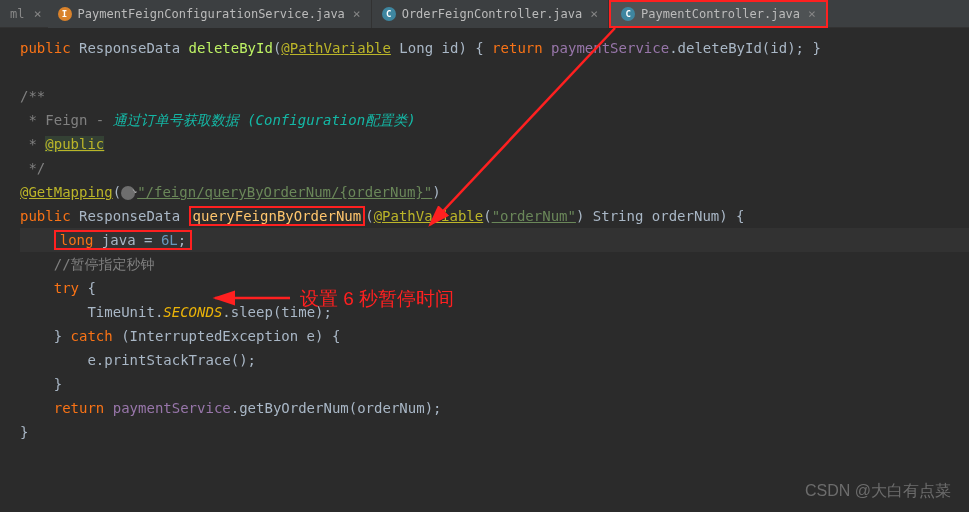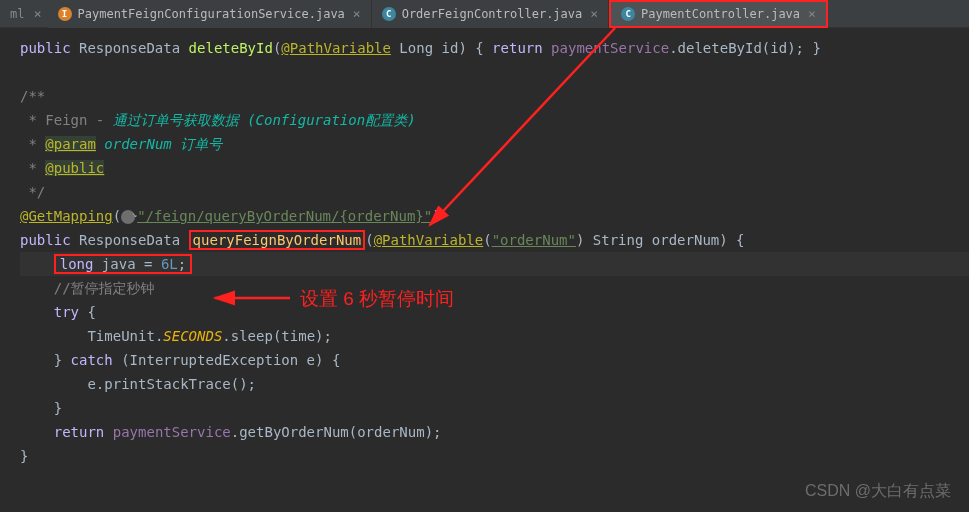--- a/index.html
+++ b/index.html
@@ -48,21 +48,21 @@
 .tab-close { color: #888; font-size: 13px; margin-left: 2px; }
 .tab-ml { color: #888; font-size: 12px; padding: 0 6px; }
 .tab-highlight { border: 2px solid #ff2020; }
 .editor {
   padding: 8px 0 0 20px;
   color: #a9b7c6;
   line-height: 24px;
   position: relative;
 }
 .line { white-space: pre; }
-.kw { color: #c4b5fd; }
+.kw { color: #f97316; }
 .method-decl { color: #bef264; }
 .anno { color: #bbb529; text-decoration: underline; }
 .anno-u { color: #bbb529; text-decoration: underline; background: #344134; }
 .str-u { color: #6a8759; text-decoration: underline; }
 .num { color: #6897bb; }
 .comment { color: #808080; }
 .comment-it { color: #14b8a6; font-style: italic; }
 .static-italic { color: #eab308; font-style: italic; }
 .field { color: #9876aa; }
 .red-box { border: 2px solid #ff2020; padding: 0 2px; color: #ffc66d; }
@@ -116,21 +116,20 @@
     <span>PaymentController.java</span>
     <span class="tab-close">×</span>
   </div>
 </div>
 
 <div class="editor">
 <div class="line"><span class="kw">public</span> <span>ResponseData</span> <span class="method-decl">deleteById</span>(<span class="anno">@PathVariable</span> <span>Long</span> <span>id</span>) { <span class="kw">return</span> <span class="field">paymentService</span><span>.deleteById(</span><span>id</span><span>); }</span></div>
 <div class="line">&nbsp;</div>
 <div class="line comment">/**</div>
 <div class="line"><span class="comment"> * Feign - </span><span class="comment-it">通过订单号获取数据 (Configuration配置类)</span></div>
-<div class="line"><span class="comment"> * </span><span class="anno-u">@param</span><span class="comment-it"> orderNum </span><span class="comment-it">订单号</span></div>
 <div class="line"><span class="comment"> * </span><span class="anno-u">@public</span></div>
 <div class="line comment"> */</div>
 <div class="line"><span class="anno">@GetMapping</span>(<span class="globe-icon"></span><span class="str-u">"/feign/queryByOrderNum/{orderNum}"</span>)</div>
 <div class="line"><span class="kw">public</span> <span>ResponseData</span> <span class="red-box">queryFeignByOrderNum</span>(<span class="anno">@PathVariable</span>(<span class="str-u">"orderNum"</span>) <span>String</span> <span>orderNum</span>) {</div>
 <div class="line highlight-line">    <span class="red-box-code"><span class="kw">long</span><span> java = </span><span class="num">6L</span><span>;</span></span></div>
 <div class="line">    <span class="comment">//暂停指定秒钟</span></div>
 <div class="line">    <span class="kw">try</span> {</div>
 <div class="line">        <span>TimeUnit</span>.<span class="static-italic">SECONDS</span><span>.sleep(</span><span>time</span><span>);</span></div>
 <div class="line">    } <span class="kw">catch</span> <span>(InterruptedException e) {</span></div>
 <div class="line">        <span>e.printStackTrace();</span></div>

